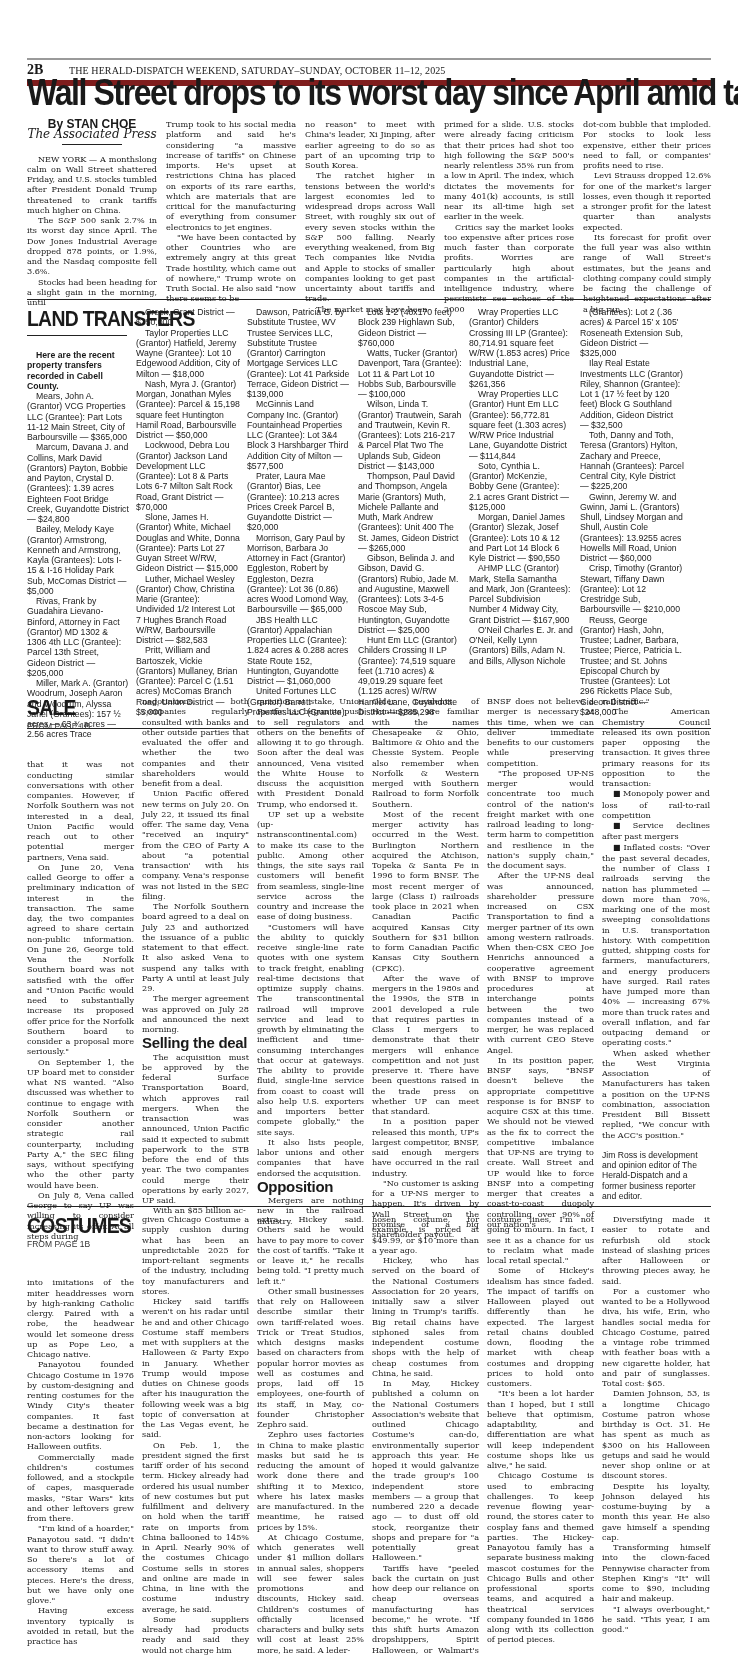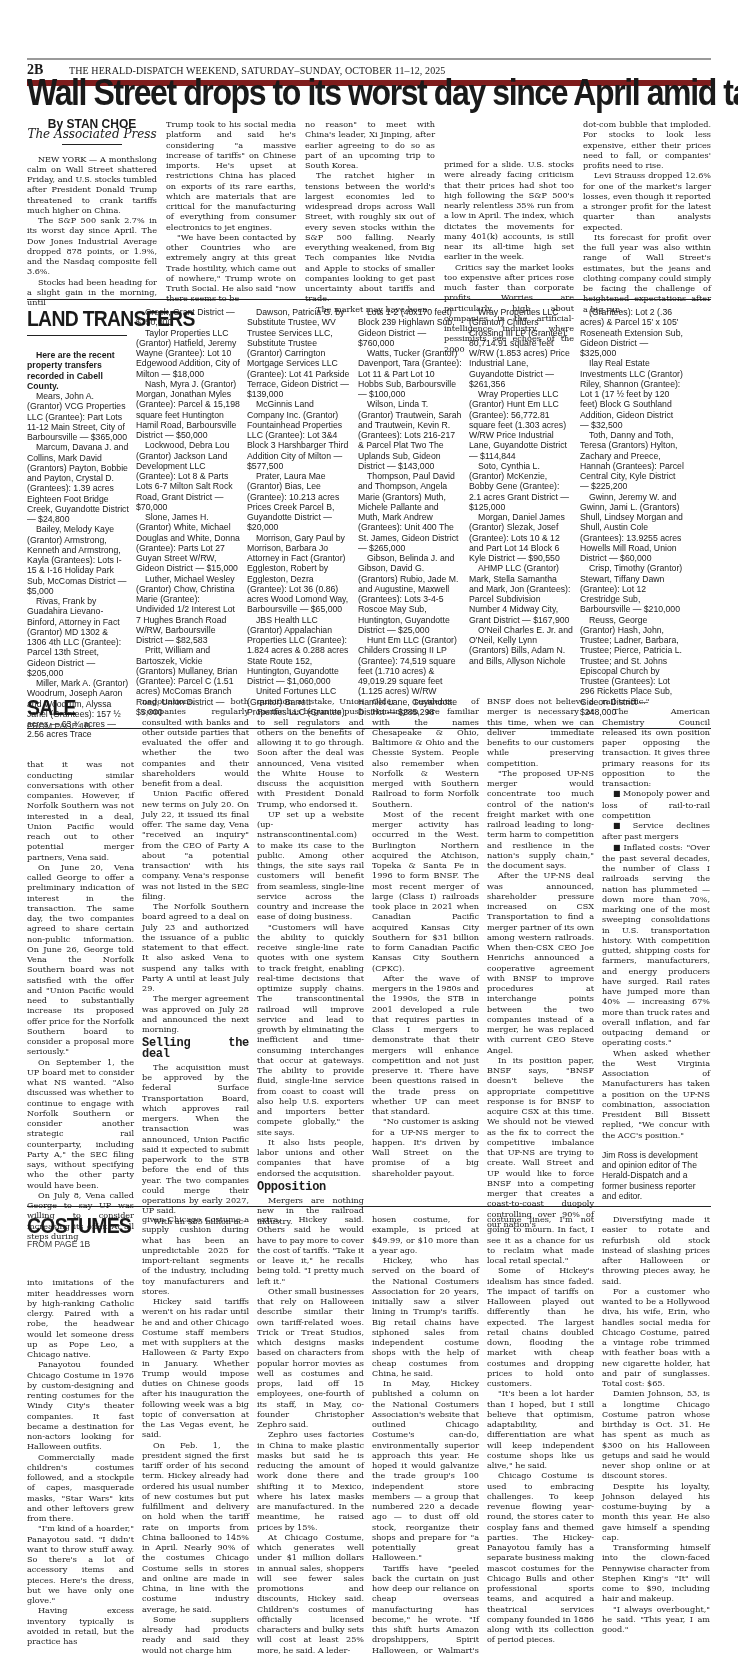--- a/index.html
+++ b/index.html
@@ -16,21 +16,21 @@
   .sans .col { font-family:"Liberation Sans", sans-serif; font-size:8.7px; line-height:10.25px; text-align:left; }
   .sans .col p { text-indent:9px; }
   .byline { text-align:center; margin-bottom:9px; }
   .byline .name { font-family:"Liberation Sans", sans-serif; font-weight:bold; font-size:12px; display:block; }
   .byline .org { font-family:"DejaVu Serif", serif; font-style:italic; font-size:12px; display:block; margin-bottom:4px; }
   .byline .rule { width:60px; height:1px; background:#222; margin:0 auto; }
   .hr { position:absolute; left:0; width:684px; height:1px; background:#222; }
   .sec-label { font-family:"Liberation Sans", sans-serif; font-weight:bold; font-size:22px; line-height:24px; letter-spacing:-0.8px; transform:scaleX(0.88); transform-origin:left; white-space:nowrap; }
   .sec-rule { height:1px; background:#222; width:100px; margin:4px 0 14px; }
   .from { font-family:"Liberation Sans", sans-serif; font-size:8.5px; color:#333; margin-top:1px; }
-  .subhead { font-family:Liberation Mono, monospace; font-weight:bold; font-size:12px; margin:4px 0 3px; letter-spacing:-0.3px; }
+  .subhead { font-family:Liberation Sans, sans-serif; font-weight:bold; font-size:15px; margin:4px 0 3px; letter-spacing:-0.3px; }
   .intro { font-weight:bold; }
   .credit { font-family:"Liberation Sans", sans-serif; font-size:8.6px; line-height:10.3px; margin-top:10px; text-align:left; }
   .bullet::before { content:"\25A0"; font-size:8px; margin-right:2px; }
 </style>
 </head>
 <body>
 
 <div class="page">
 
   <div class="folio">
@@ -53,21 +53,21 @@
     </div>
     <div class="col" style="width:130px;">
       <p class="noind">Trump took to his social media platform and said he's considering "a massive increase of tariffs" on Chinese imports. He's upset at restrictions China has placed on exports of its rare earths, which are materials that are critical for the manufacturing of everything from consumer electronics to jet engines.</p>
       <p>"We have been contacted by other Countries who are extremely angry at this great Trade hostility, which came out of nowhere," Trump wrote on Truth Social. He also said "now there seems to be</p>
     </div>
     <div class="col" style="width:130px;">
       <p class="noind">no reason" to meet with China's leader, Xi Jinping, after earlier agreeing to do so as part of an upcoming trip to South Korea.</p>
       <p>The ratchet higher in tensions between the world's largest economies led to widespread drops across Wall Street, with roughly six out of every seven stocks within the S&amp;P 500 falling. Nearly everything weakened, from Big Tech companies like Nvidia and Apple to stocks of smaller companies looking to get past uncertainty about tariffs and trade.</p>
       <p>The market may have been</p>
     </div>
-    <div class="col" style="width:130px;margin-top:40px;">
+    <div class="col" style="width:130px;">
       <p class="noind">primed for a slide. U.S. stocks were already facing criticism that their prices had shot too high following the S&amp;P 500's nearly relentless 35% run from a low in April. The index, which dictates the movements for many 401(k) accounts, is still near its all-time high set earlier in the week.</p>
       <p>Critics say the market looks too expensive after prices rose much faster than corporate profits. Worries are particularly high about companies in the artificial-intelligence industry, where pessimists see echoes of the 2000</p>
     </div>
     <div class="col" style="width:128px;">
       <p class="noind">dot-com bubble that imploded. For stocks to look less expensive, either their prices need to fall, or companies' profits need to rise.</p>
       <p>Levi Strauss dropped 12.6% for one of the market's larger losses, even though it reported a stronger profit for the latest quarter than analysts expected.</p>
       <p>Its forecast for profit over the full year was also within range of Wall Street's estimates, but the jeans and clothing company could simply be facing the challenge of heightened expectations after a big run.</p>
     </div>
   </div>
 
@@ -153,20 +153,21 @@
       <p>UP set up a website (up-nstranscontinental.com) to make its case to the public. Among other things, the site says rail customers will benefit from seamless, single-line service across the country and increase the ease of doing business.</p>
       <p>"Customers will have the ability to quickly receive single-line rate quotes with one system to track freight, enabling real-time decisions that optimize supply chains. The transcontinental railroad will improve service and lead to growth by eliminating the inefficient and time-consuming interchanges that occur at gateways. The ability to provide fluid, single-line service from coast to coast will also help U.S. exporters and importers better compete globally," the site says.</p>
       <p>It also lists people, labor unions and other companies that have endorsed the acquisition.</p>
       <div class="subhead">Opposition</div>
       <p>Mergers are nothing new in the railroad industry.</p>
     </div>
     <div class="col" style="width:107px;">
       <p class="noind">Older residents of Huntington are familiar with the names Chesapeake &amp; Ohio, Baltimore &amp; Ohio and the Chessie System. People also remember when Norfolk &amp; Western merged with Southern Railroad to form Norfolk Southern.</p>
       <p>Most of the recent merger activity has occurred in the West. Burlington Northern acquired the Atchison, Topeka &amp; Santa Fe in 1996 to form BNSF. The most recent merger of large (Class I) railroads took place in 2021 when Canadian Pacific acquired Kansas City Southern for $31 billion to form Canadian Pacific Kansas City Southern (CPKC).</p>
       <p>After the wave of mergers in the 1980s and the 1990s, the STB in 2001 developed a rule that requires parties in Class I mergers to demonstrate that their mergers will enhance competition and not just preserve it. There have been questions raised in the trade press on whether UP can meet that standard.</p>
+      <p>In a position paper released this month, UP's largest competitor, BNSF, said enough mergers have occurred in the rail industry.</p>
       <p>"No customer is asking for a UP-NS merger to happen. It's driven by Wall Street on the promise of a big shareholder payout.</p>
     </div>
     <div class="col" style="width:107px;">
       <p class="noind">BNSF does not believe a merger is necessary at this time, when we can deliver immediate benefits to our customers while preserving competition.</p>
       <p>"The proposed UP-NS merger would concentrate too much control of the nation's freight market with one railroad leading to long-term harm to competition and resilience in the nation's supply chain," the document says.</p>
       <p>After the UP-NS deal was announced, shareholder pressure increased on CSX Transportation to find a merger partner of its own among western railroads. When then-CSX CEO Joe Henrichs announced a cooperative agreement with BNSF to improve procedures at interchange points between the two companies instead of a merger, he was replaced with current CEO Steve Angel.</p>
       <p>In its position paper, BNSF says, "BNSF doesn't believe the appropriate competitive response is for BNSF to acquire CSX at this time. We should not be viewed as the fix to correct the competitive imbalance that UP-NS are trying to create. Wall Street and UP would like to force BNSF into a competing merger that creates a coast-to-coast duopoly controlling over 90% of our nation's</p>
     </div>
     <div class="col" style="width:108px;">
       <p class="noind">rail traffic."</p>

